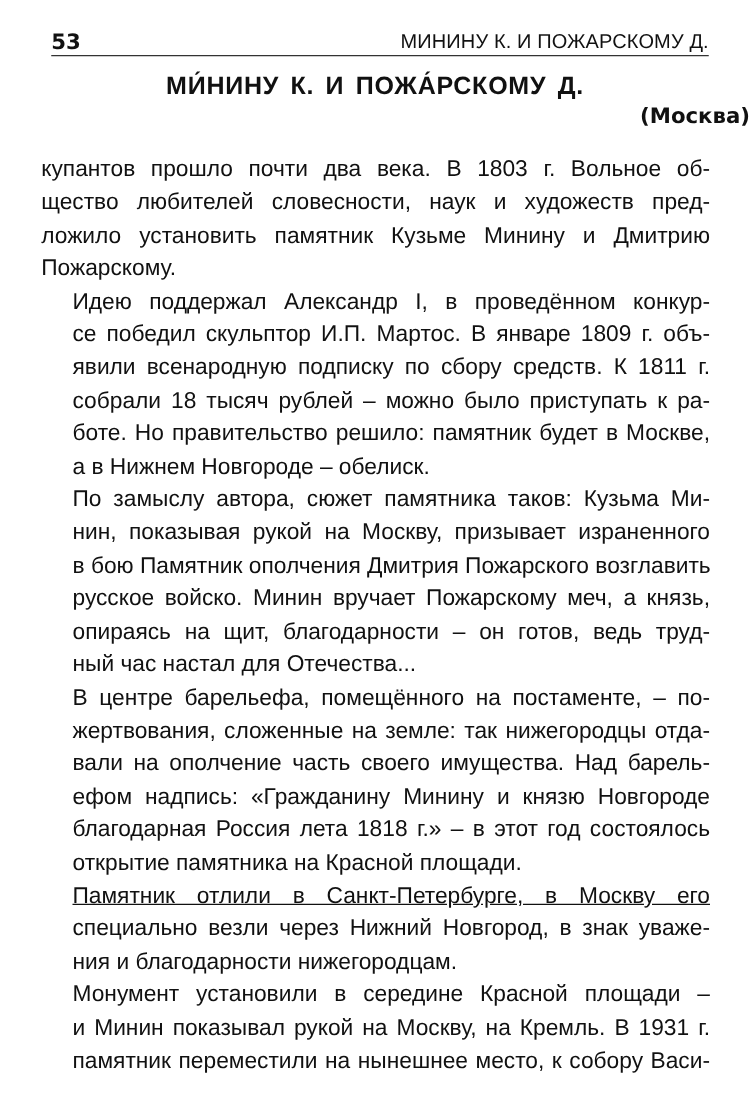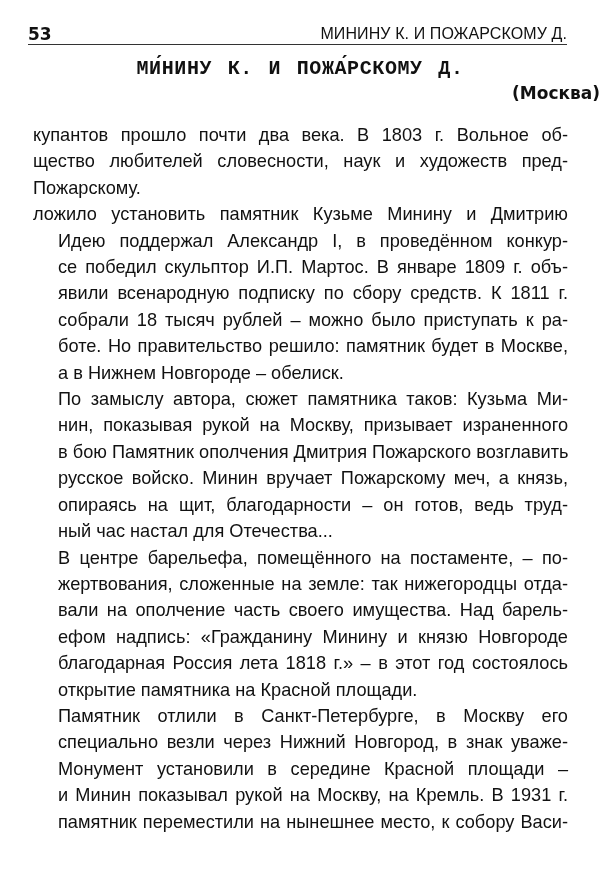--- a/index.html
+++ b/index.html
@@ -2,34 +2,34 @@
 <html><head>
 <meta charset="utf-8">
 <style>
   html, body { margin: 0; padding: 0; background: #ffffff; }
   body {
     width: 600px; height: 884px; overflow: hidden; position: relative;
     font-family: "DejaVu Sans", "Liberation Sans", sans-serif;
     color: #111111;
   }
   .running-head {
-    position: absolute; left: 28px; right: 33px; top: 22px; height: 22px;
+    position: absolute; left: 41px; right: 33px; top: 22px; height: 22px;
     border-bottom: 1.5px solid #333;
   }
   .page-number {
     position: absolute; left: 0; top: 2px;
     font-family: "DejaVu Sans", sans-serif; font-weight: bold; font-size: 17px;
   }
   .running-title {
     position: absolute; right: 0; top: 3px;
     font-family: "Liberation Sans", sans-serif; font-size: 16px; letter-spacing: 0.1px;
   }
   .title-block { position: absolute; left: 0; right: 0; top: 56px; text-align: center; }
   .main-title {
-    font-family: Liberation Mono, monospace; font-weight: bold; font-size: 20px;
+    font-family: Liberation Sans, sans-serif; font-weight: bold; font-size: 20px;
     letter-spacing: 0.6px; word-spacing: 3px; line-height: 26px; margin: 0;
   }
   .subtitle {
     font-family: "DejaVu Sans", sans-serif; font-weight: bold; font-size: 17px;
     line-height: 22px; margin: 0; padding-left: 6px; text-align: right;
   }
   .body-text {
     position: absolute; left: 33px; width: 535px; top: 122px;
     font-family: "Liberation Sans", sans-serif; font-size: 18.2px; line-height: 26.4px;
   }
@@ -49,22 +49,22 @@
 
 <div class="title-block">
   <h1 class="main-title">МИ́НИНУ К. И ПОЖА́РСКОМУ Д.</h1>
   <p class="subtitle">(Москва)</p>
 </div>
 
 <div class="body-text" id="body">
     <p class="para first">
       <span class="line">купантов прошло почти два века. В 1803 г. Вольное об-</span>
       <span class="line">щество любителей словесности, наук и художеств пред-</span>
+      <span class="line">ложило установить памятник Кузьме Минину и Дмитрию</span>
       <span class="line last">Пожарскому.</span>
-      <span class="line">ложило установить памятник Кузьме Минину и Дмитрию</span>
     </p>
     <p class="para indent">
       <span class="line" style="text-indent: 25px;">Идею поддержал Александр I, в проведённом конкур-</span>
       <span class="line">се победил скульптор И.П. Мартос. В январе 1809 г. объ-</span>
       <span class="line">явили всенародную подписку по сбору средств. К 1811 г.</span>
       <span class="line">собрали 18 тысяч рублей – можно было приступать к ра-</span>
       <span class="line">боте. Но правительство решило: памятник будет в Москве,</span>
       <span class="line last">а в Нижнем Новгороде – обелиск.</span>
     </p>
     <p class="para indent">
@@ -77,21 +77,22 @@
     </p>
     <p class="para indent">
       <span class="line" style="text-indent: 25px;">В центре барельефа, помещённого на постаменте, – по-</span>
       <span class="line">жертвования, сложенные на земле: так нижегородцы отда-</span>
       <span class="line">вали на ополчение часть своего имущества. Над барель-</span>
       <span class="line">ефом надпись: «Гражданину Минину и князю Новгороде</span>
       <span class="line">благодарная Россия лета 1818 г.» – в этот год состоялось</span>
       <span class="line last">открытие памятника на Красной площади.</span>
     </p>
     <p class="para indent">
-      <span class="line" style="text-indent: 25px;">Памятник отлили в Санкт-Петербурге, в Москву его</span>
+      <span class="line" style="text-indent: 25px; text-decoration: underline;">Памятник отлили в Санкт-Петербурге, в Москву его</span>
       <span class="line">специально везли через Нижний Новгород, в знак уваже-</span>
+      <span class="line last">ния и благодарности нижегородцам.</span>
     </p>
     <p class="para indent">
       <span class="line" style="text-indent: 25px;">Монумент установили в середине Красной площади –</span>
       <span class="line">и Минин показывал рукой на Москву, на Кремль. В 1931 г.</span>
       <span class="line">памятник переместили на нынешнее место, к собору Васи-</span>
     </p>
   </div>
 
 </body></html>

